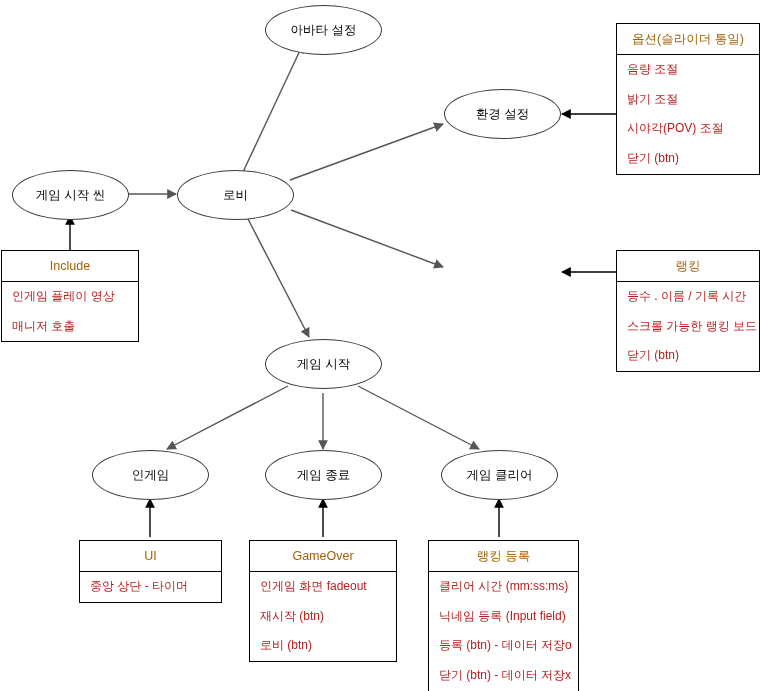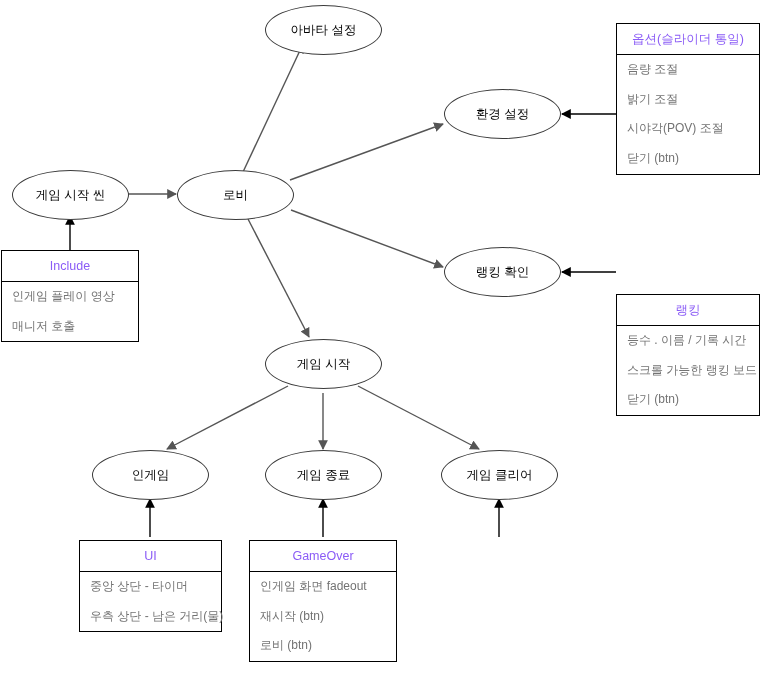--- a/index.html
+++ b/index.html
@@ -45,29 +45,29 @@
     border: 1px solid #000000;
     background: #ffffff;
     display: block;
     padding: 0;
   }
   .box .title {
     text-align: center;
     font-size: 12.5px;
     padding: 7px 4px 7px 4px;
     border-bottom: 1px solid #000000;
-    color: #8b5cf6;
+    color: #a16207;
   }
   .box .rows {
     display: block;
   }
   .box .row {
     font-size: 12px;
     padding: 7px 10px 7px 10px;
-    color: #737373;
+    color: #b91c1c;
     text-align: left;
     white-space: nowrap;
   }
   .box .row.center {
   }
 </style>
 </head>
 <body>
 
 <div id="canvas">
@@ -120,23 +120,20 @@
   </div>
 
   <div class="node ellipse" style="left:12px; top:170px; width:117px; height:50px;">
     <span>게임 시작 씬</span>
   </div>
 
   <div class="node ellipse" style="left:177px; top:170px; width:117px; height:50px;text-align:center;">
     <span>로비</span>
   </div>
 
-  <div class="node ellipse" style="left:444px; top:247px; width:117px; height:50px;">
-    <span>랭킹 확인</span>
-  </div>
 
   <div class="node ellipse" style="left:265px; top:339px; width:117px; height:50px;">
     <span>게임 시작</span>
   </div>
 
   <div class="node ellipse" style="left:92px; top:450px; width:117px; height:50px;">
     <span>인게임</span>
   </div>
 
   <div class="node ellipse" style="left:265px; top:450px; width:117px; height:50px;align-items:center;">
@@ -150,48 +147,56 @@
   <div class="node box" style="left:616px; top:23px; width:144px;">
     <div class="title">옵션(슬라이더 통일)</div>
     <div class="rows">
       <div class="row">음량 조절</div>
       <div class="row">밝기 조절</div>
       <div class="row">시야각(POV) 조절</div>
       <div class="row">닫기 (btn)</div>
     </div>
   </div>
 
-  <div class="node box" style="left:616px; top:250px; width:144px;margin-top:44px;">
+  <div class="node box" style="left:616px; top:250px; width:144px;">
     <div class="title">랭킹</div>
     <div class="rows">
       <div class="row">등수 . 이름 / 기록 시간</div>
       <div class="row">스크롤 가능한 랭킹 보드</div>
       <div class="row">닫기 (btn)</div>
     </div>
   </div>
 
   <div class="node box" style="left:1px; top:250px; width:138px;">
     <div class="title">Include</div>
     <div class="rows">
       <div class="row">인게임 플레이 영상</div>
       <div class="row">매니저 호출</div>
     </div>
   </div>
 
   <div class="node box" style="left:79px; top:540px; width:143px;">
     <div class="title">UI</div>
     <div class="rows">
       <div class="row center">중앙 상단 - 타이머</div>
-      <div class="row center">우측 상단 - 남은 거리(물)</div>
     </div>
   </div>
 
   <div class="node box" style="left:249px; top:540px; width:148px;">
     <div class="title">GameOver</div>
     <div class="rows">
       <div class="row">인게임 화면 fadeout</div>
       <div class="row">재시작 (btn)</div>
       <div class="row">로비 (btn)</div>
     </div>
   </div>
 
+  <div class="node box" style="left:428px; top:540px; width:151px;">
+    <div class="title">랭킹 등록</div>
+    <div class="rows">
+      <div class="row">클리어 시간 (mm:ss:ms)</div>
+      <div class="row">닉네임 등록 (Input field)</div>
+      <div class="row">등록 (btn) - 데이터 저장o</div>
+      <div class="row">닫기 (btn) - 데이터 저장x</div>
+    </div>
+  </div>
 
 </div>
 
 </body></html>

